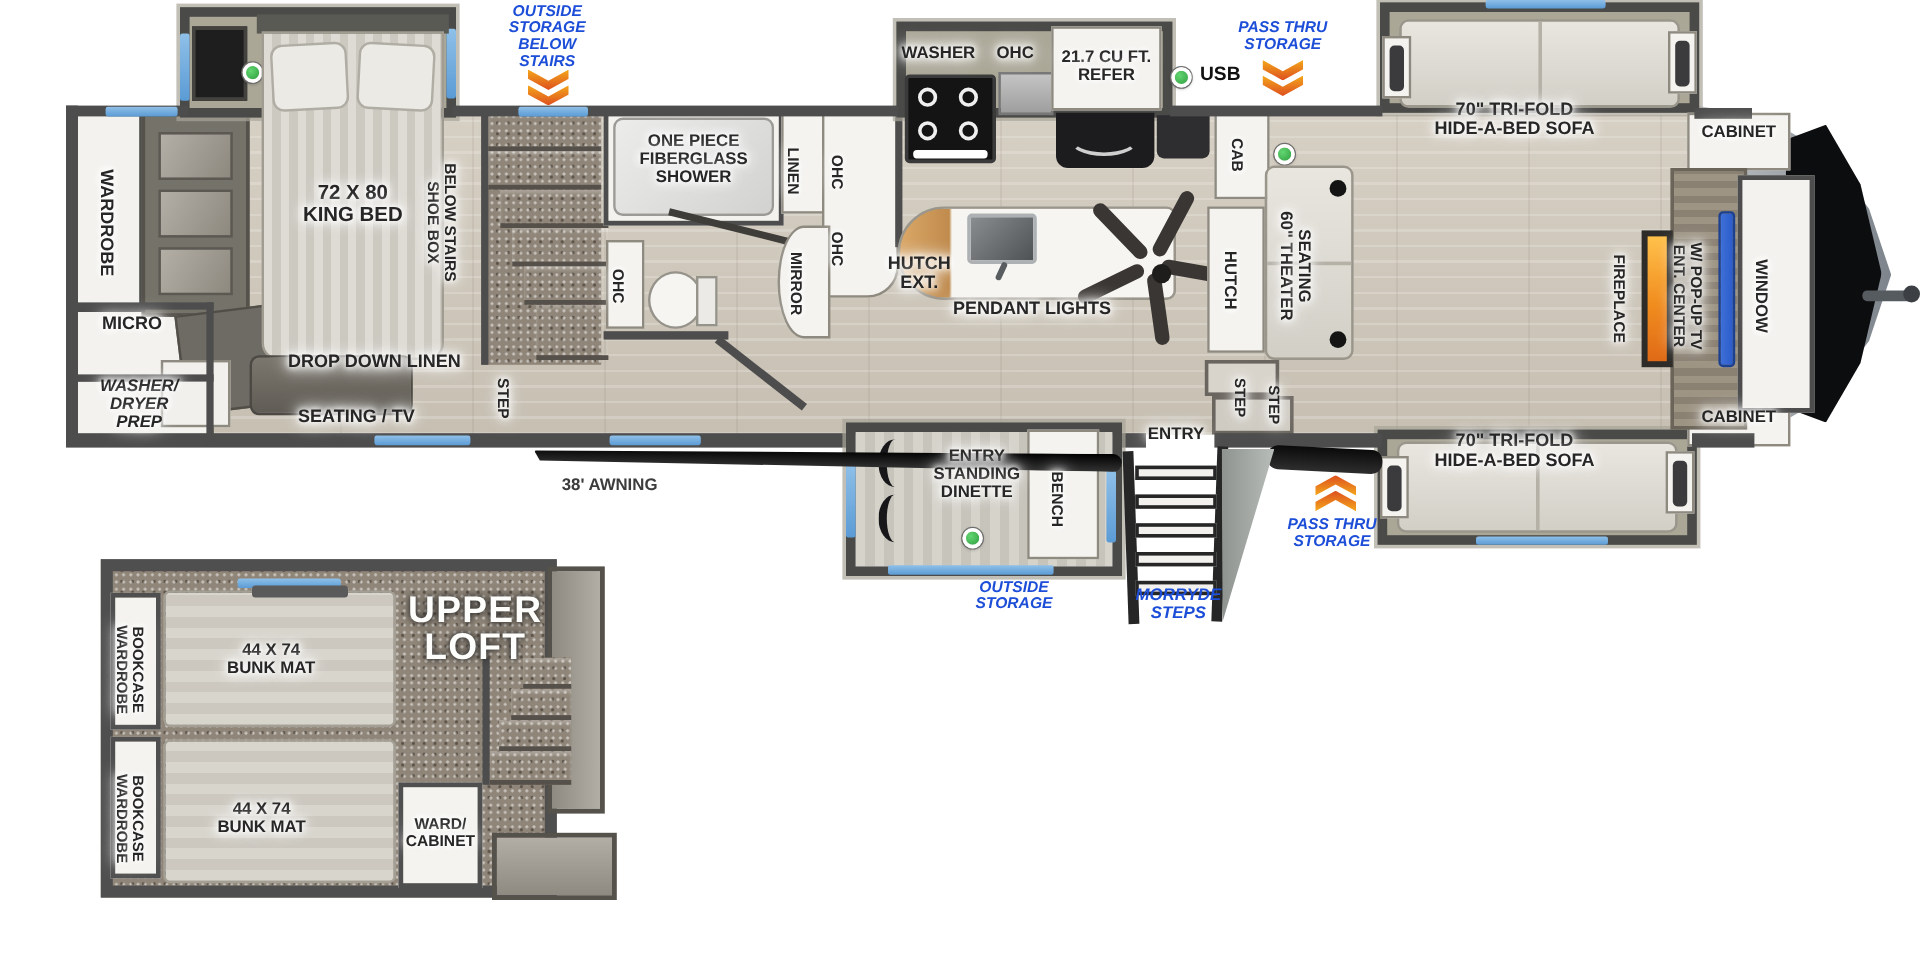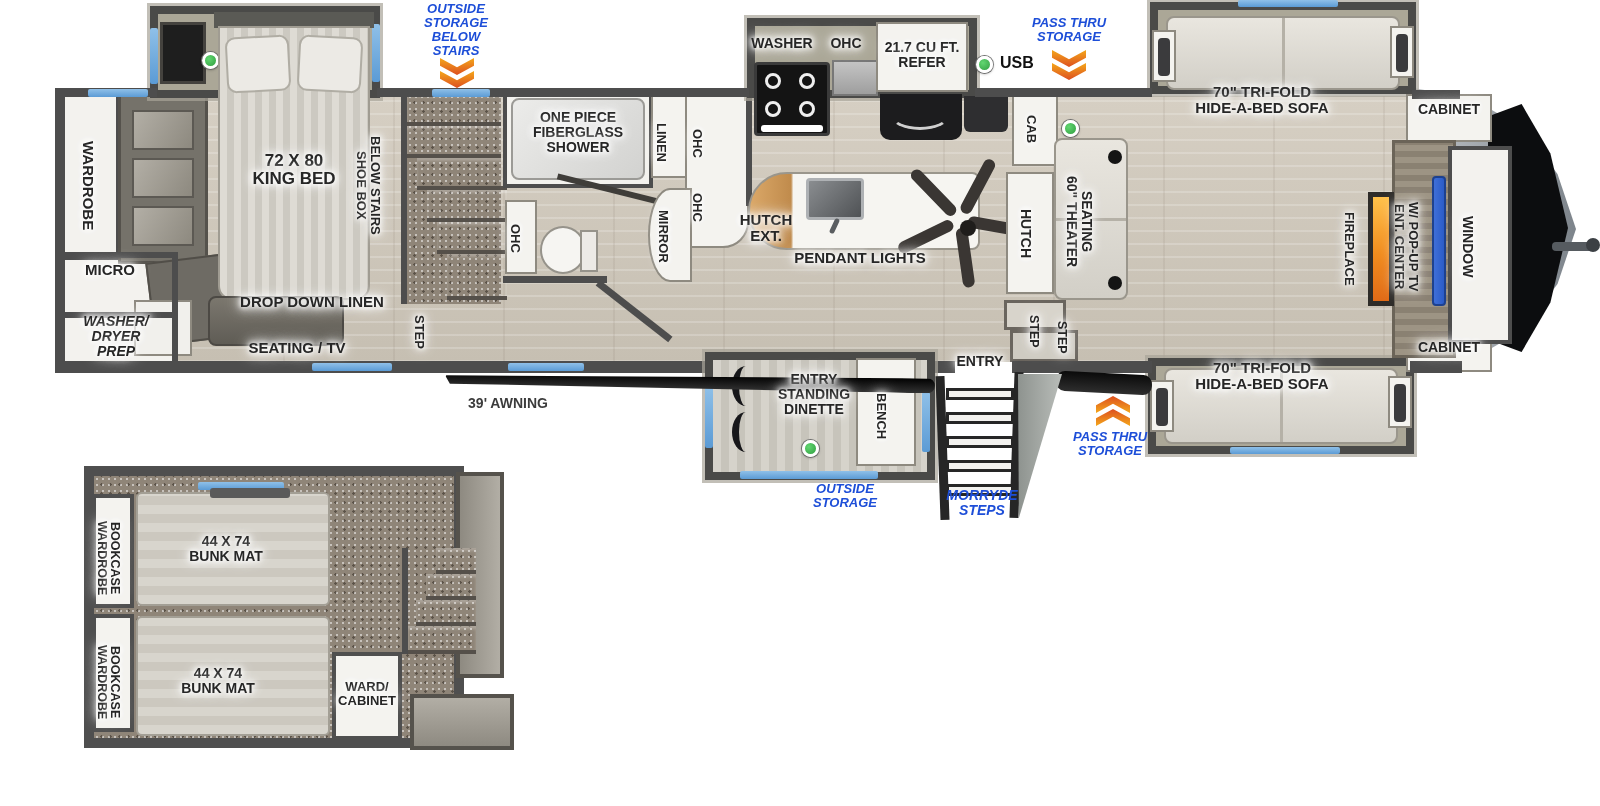--- a/index.html
+++ b/index.html
@@ -249,21 +249,21 @@
   </div>
   <div class="wall" style="left:402px;top:548px;width:6px;height:106px;"></div>
 
   <div class="lbl ext" style="left:404px;top:2px;width:104px;font-size:13px;">OUTSIDE
 STORAGE
 BELOW
 STAIRS</div>
   <div class="lbl ext" style="left:1022px;top:16px;width:94px;font-size:13px;">PASS THRU
 STORAGE</div>
   <div class="lbl" style="left:1000px;top:54px;width:46px;font-size:16px;text-align:left;color:#111;">USB</div>
-  <div class="lbl" style="left:458px;top:396px;width:100px;font-size:14px;color:#3c3c3c;text-shadow:none;">39' AWNING</div>
+  <div class="lbl" style="left:458px;top:396px;width:100px;font-size:14px;color:#3c3c3c;text-shadow:none;">38' AWNING</div>
   <div class="lbl ext" style="left:928px;top:488px;width:108px;font-size:14px;">MORRYDE
 STEPS</div>
   <div class="lbl ext" style="left:1058px;top:430px;width:104px;font-size:13px;">PASS THRU
 STORAGE</div>
   <div class="lbl ext" style="left:802px;top:482px;width:86px;font-size:13px;">OUTSIDE
 STORAGE</div>
 
   <div class="lbl v" style="left:80px;top:116px;height:140px;font-size:15px;">WARDROBE</div>
   <div class="lbl" style="left:64px;top:262px;width:92px;font-size:15px;">MICRO</div>
   <div class="lbl" style="left:60px;top:314px;width:112px;font-size:14px;font-style:italic;">WASHER/
@@ -310,20 +310,22 @@
   <div class="lbl" style="left:1408px;top:340px;width:82px;font-size:14px;">CABINET</div>
   <div class="lbl" style="left:950px;top:354px;width:60px;font-size:14px;">ENTRY</div>
   <div class="lbl v" style="left:1026px;top:306px;height:50px;font-size:12.5px;">STEP</div>
   <div class="lbl v" style="left:1054px;top:312px;height:50px;font-size:12.5px;">STEP</div>
 
   <div class="lbl" style="left:760px;top:372px;width:108px;font-size:14px;">ENTRY
 STANDING
 DINETTE</div>
   <div class="lbl v" style="left:874px;top:386px;height:60px;font-size:13px;">BENCH</div>
 
+  <div class="lbl white-t" style="left:326px;top:492px;width:140px;font-size:31px;line-height:1.0;letter-spacing:1px;">UPPER
+LOFT</div>
   <div class="lbl v" style="left:94px;top:512px;height:92px;font-size:12.5px;">WARDROBE
 BOOKCASE</div>
   <div class="lbl v" style="left:94px;top:636px;height:92px;font-size:12.5px;">WARDROBE
 BOOKCASE</div>
   <div class="lbl" style="left:176px;top:534px;width:100px;font-size:14px;">44 X 74
 BUNK MAT</div>
   <div class="lbl" style="left:168px;top:666px;width:100px;font-size:14px;">44 X 74
 BUNK MAT</div>
   <div class="lbl" style="left:330px;top:680px;width:74px;font-size:13px;">WARD/
 CABINET</div>

